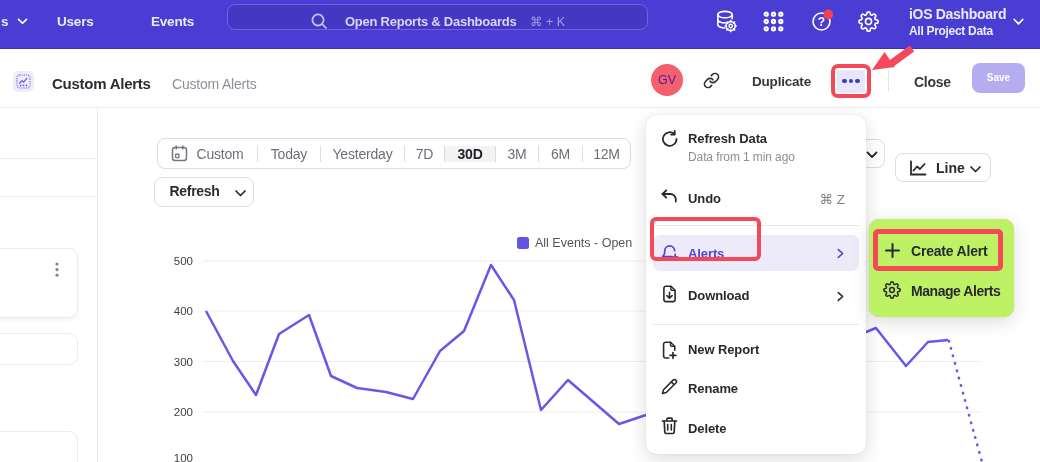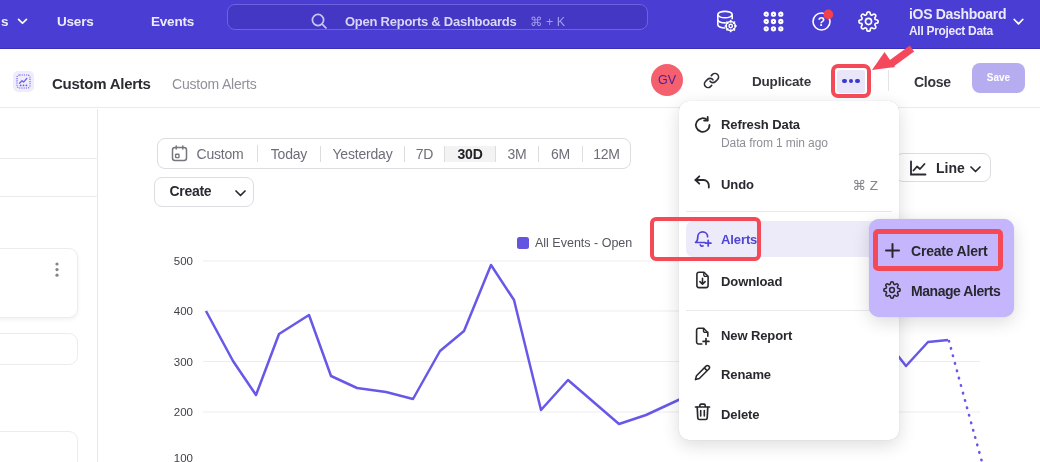--- a/index.html
+++ b/index.html
@@ -54,29 +54,29 @@
   #linebtn { position:absolute; left:895px; top:138.5px; width:96px; height:29px; background:#fff;
     border:1px solid #dcdce1; border-radius:8px;margin-top:14px; }
   #linebtn span { position:absolute; left:40px; top:6px; font-size:14px; font-weight:700; color:#2a2a31; }
 
   
   #legend { position:absolute; left:517px; top:236px; }
   #legend .sq { position:absolute; left:0; top:1px; width:12px; height:12px; border-radius:2.5px; background:#6355e0; }
   #legend .lt { position:absolute; left:18px; top:0; width:160px; font-size:12.5px; color:#55555e; }
 
   
-  #menu { position:absolute; left:646px; top:101px; width:220px; height:339px; background:#fff;
-    border-radius:10px; box-shadow:0 0 1px rgba(0,0,0,.18), 0 5px 18px rgba(0,0,0,.14);margin-left:33px; }
+  #menu { position:absolute; left:646px; top:115px; width:220px; height:339px; background:#fff;
+    border-radius:10px; box-shadow:0 0 1px rgba(0,0,0,.18), 0 5px 18px rgba(0,0,0,.14); }
   .mtxt { position:absolute; left:42px; font-size:13px; font-weight:700; letter-spacing:-0.1px; color:#28282e; }
   .msub { position:absolute; left:42px; font-size:12px; font-weight:400; letter-spacing:-0.1px; color:#8e8e96; }
   .mdiv { position:absolute; left:7px; width:206px; height:1px; background:#e9e9ed; }
   #alertrow { position:absolute; left:7px; top:120px; width:206px; height:36px; background:#edeafa; border-radius:7px; }
 
   
-  #submenu { position:absolute; left:869px; top:219px; width:145px; height:98px; background:#c4b5fd;
+  #submenu { position:absolute; left:869px; top:219px; width:145px; height:98px; background:#bef264;
     border-radius:10px; box-shadow:0 0 1px rgba(0,0,0,.18), 0 5px 18px rgba(0,0,0,.14); }
 
   
   .redbox { position:absolute; border:4.5px solid #f44a57; }
 </style>
 </head>
 <body>
 <div id="stage">
 
   <div id="nav">
@@ -194,21 +194,21 @@
       Custom</div>
     <div class="seg" style="width:63px;">Today</div>
     <div class="seg" style="width:84px;">Yesterday</div>
     <div class="seg" style="width:40px;">7D</div>
     <div class="seg sel" style="width:51px;">30D</div>
     <div class="seg" style="width:43px;">3M</div>
     <div class="seg" style="width:44px;">6M</div>
     <div class="seg" style="width:47px;">12M</div>
   </div>
   <div id="compare">
-      <span style="position:absolute; left:15px; top:5px;">Create</span>
+      <span style="position:absolute; left:15px; top:5px;">Refresh</span>
     <svg class="abs" style="left:80px; top:12px;" width="11" height="7" viewBox="0 0 11 7">
         <path d="M1 1 L5.5 5.5 L10 1" fill="none" stroke="#2a2a31" stroke-width="1.7" stroke-linecap="round" stroke-linejoin="round"></path>
       </svg>
   </div>
   <div id="hidbtn">
     <svg class="abs" style="left:65px; top:11px;" width="12" height="8" viewBox="0 0 12 8">
         <path d="M1.5 1.5 L6 6 L10.5 1.5" fill="none" stroke="#2a2a31" stroke-width="1.8" stroke-linecap="round" stroke-linejoin="round"></path>
       </svg>
   </div>
   <div id="linebtn">

